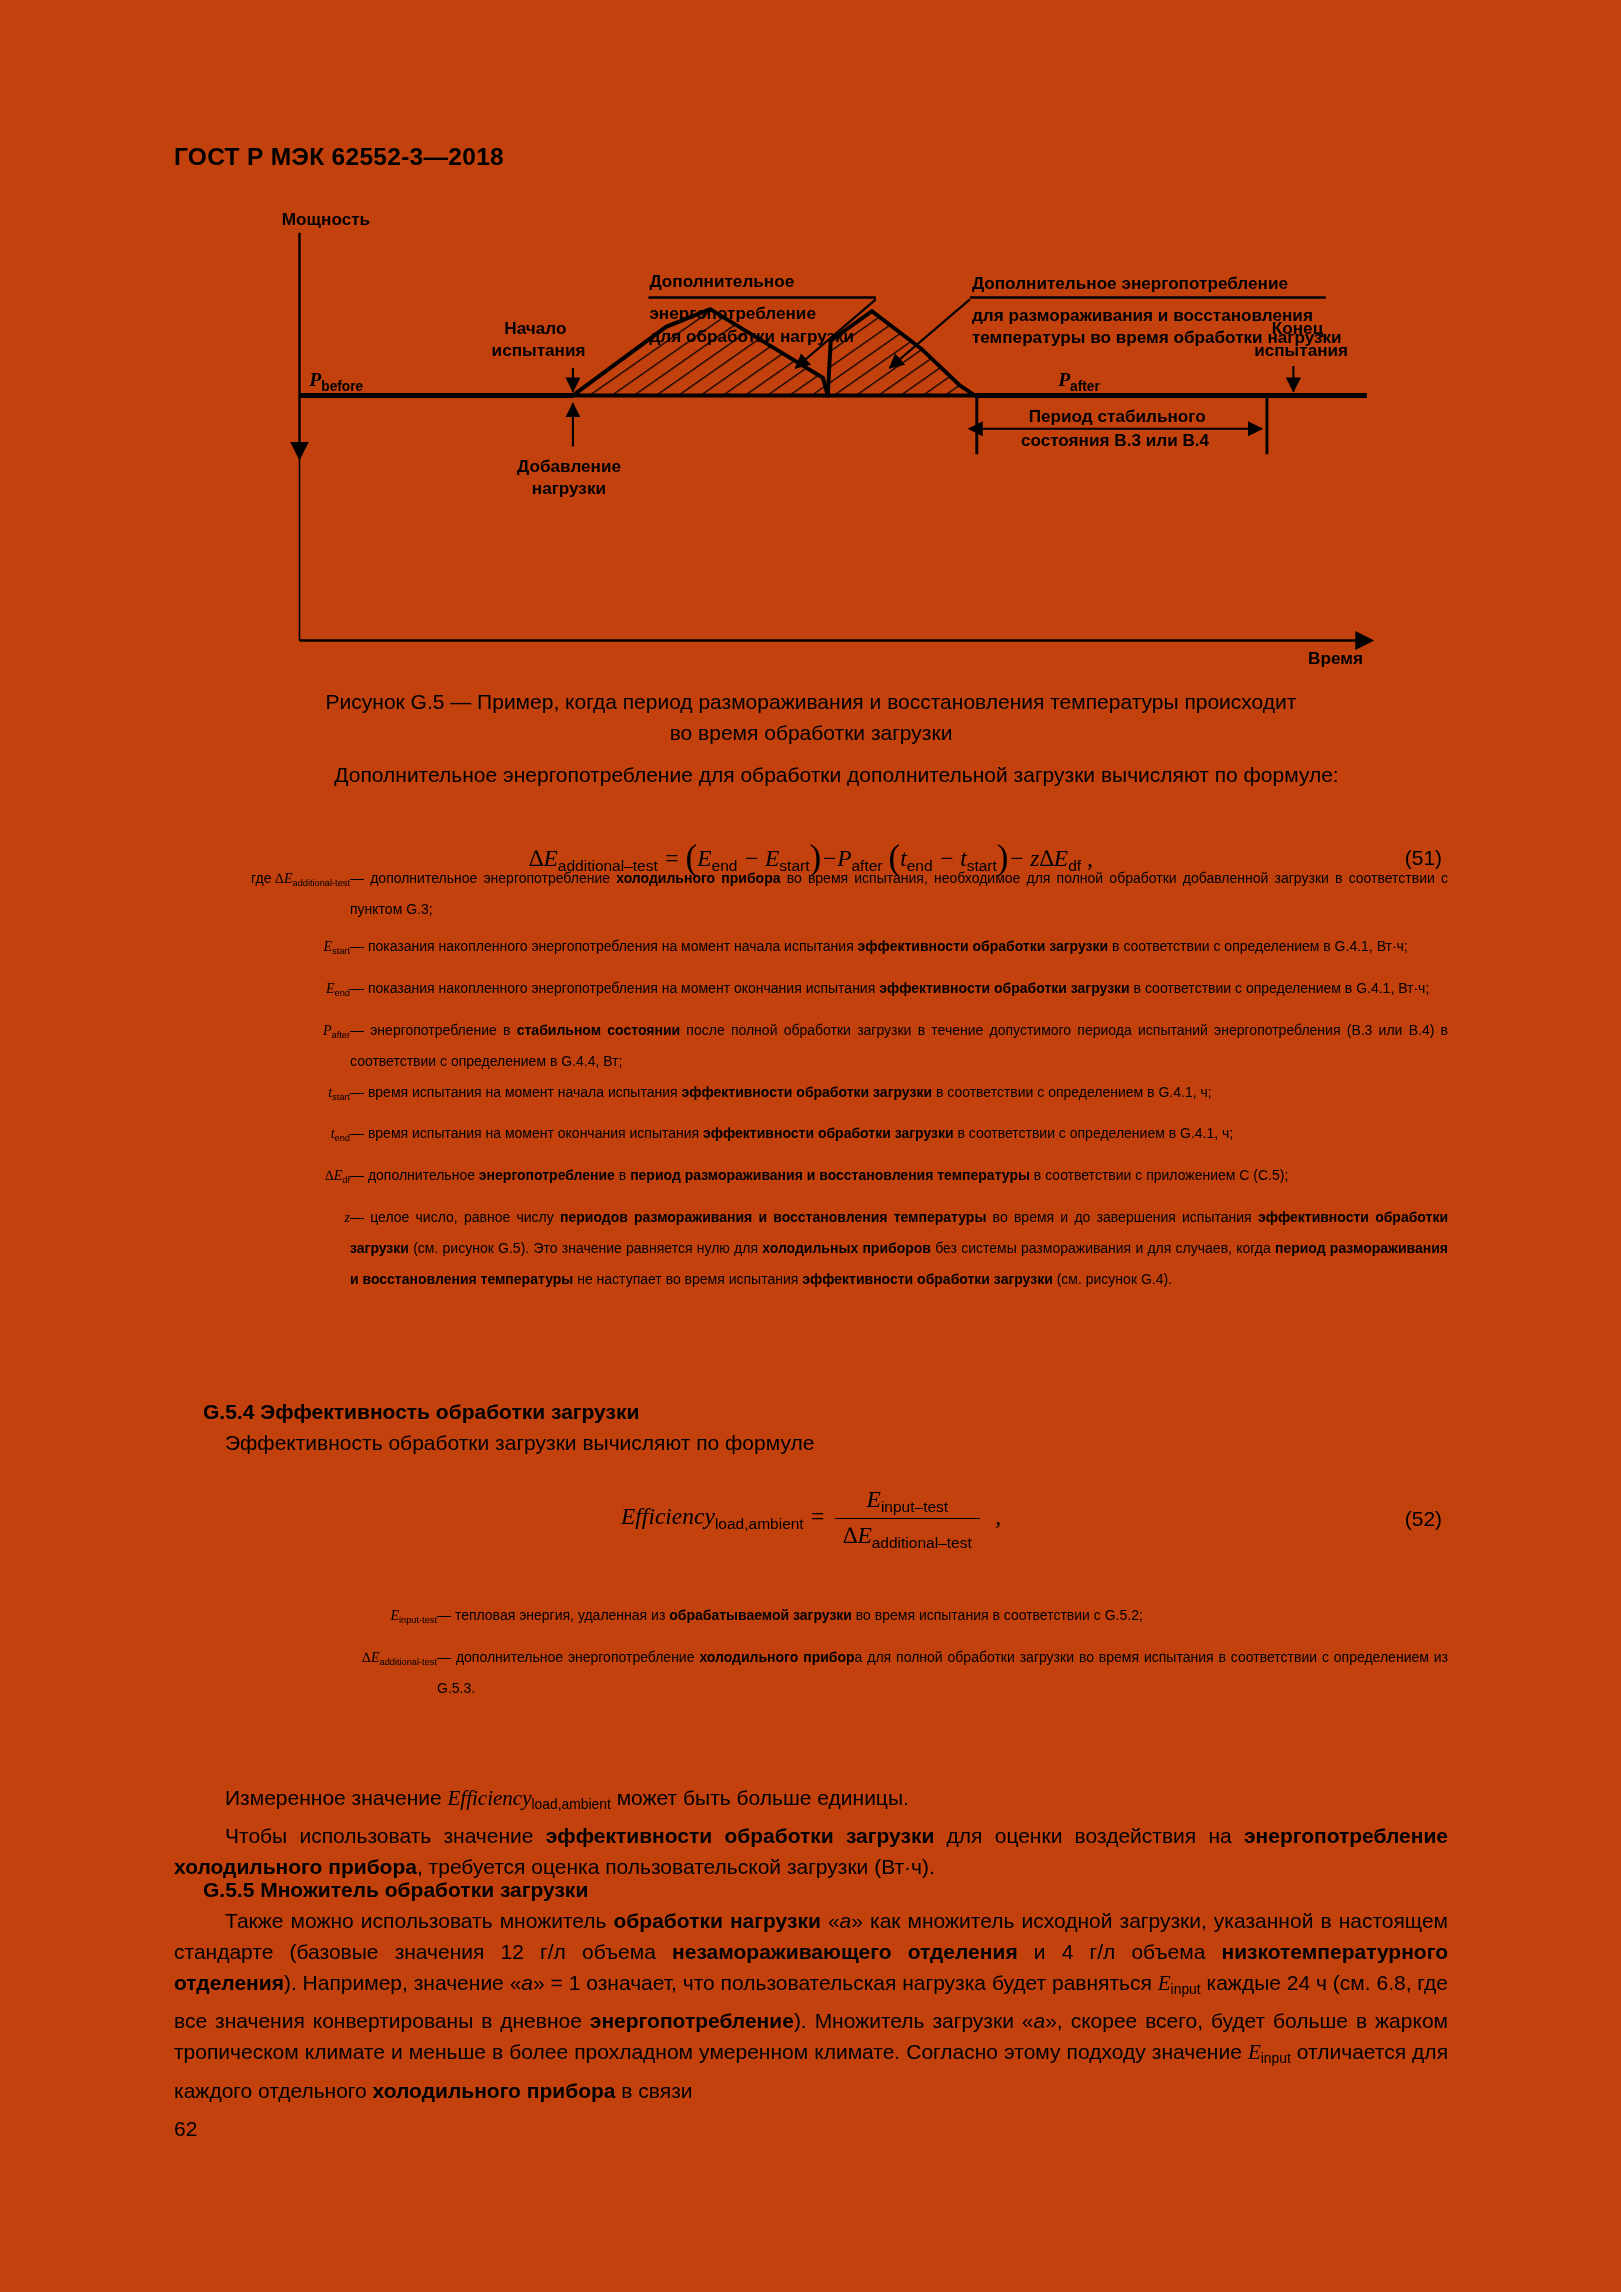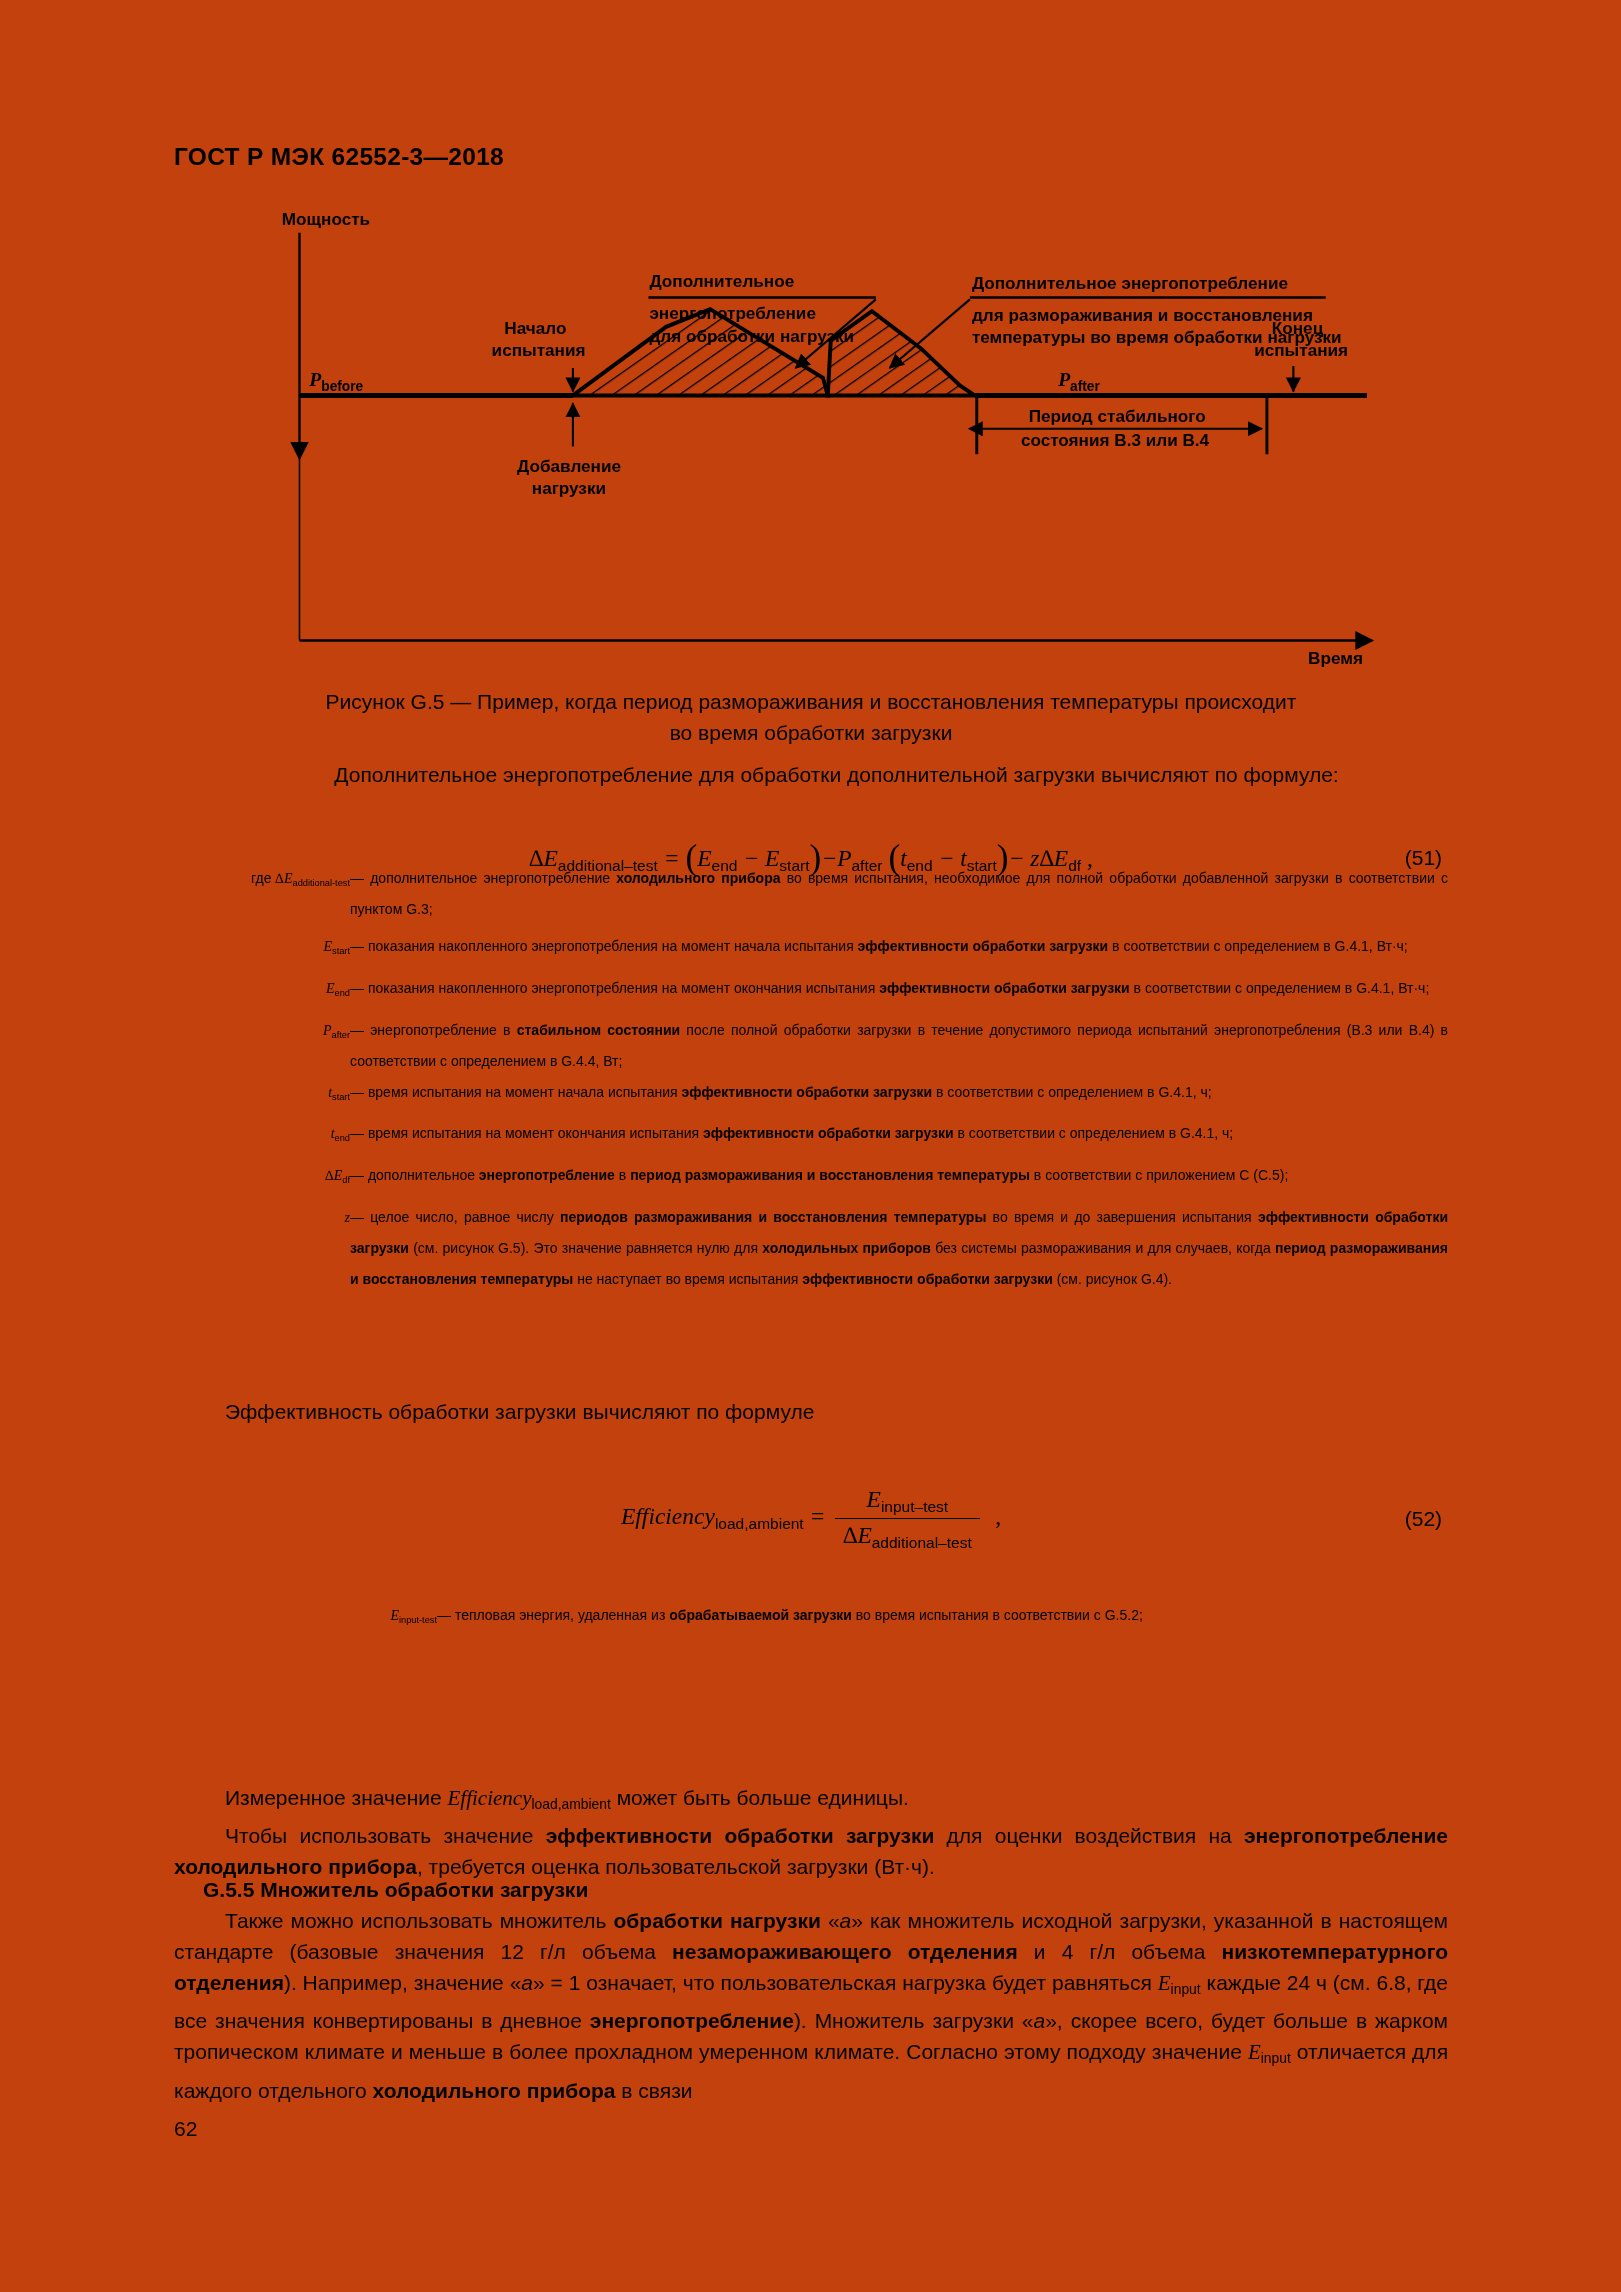--- a/index.html
+++ b/index.html
@@ -289,20 +289,21 @@
     <div class="defrow" style="margin-top:5.9px;">
       <div class="defterm" style="width:176px;">
         <span class="math"><i>z</i></span>
       </div>
       <div class="defbody">— целое число, равное числу <b>периодов размораживания и восстановления температуры</b> во время и до завершения испытания <b>эффективности обработки загрузки</b> (см. рисунок G.5). Это значение равняется нулю для <b>холодильных приборов</b> без системы размораживания и для случаев, когда <b>период размораживания и восстановления температуры</b> не наступает во время испытания <b>эффективности обработки загрузки</b> (см. рисунок G.4).</div>
     </div>
 
   </div>
 
   <div class="body-block" style="top:1396px;">
+    <div class="subhead" style="padding-left:29px;">G.5.4 Эффективность обработки загрузки</div>
     <div class="indent">Эффективность обработки загрузки вычисляют по формуле</div>
   </div>
 
   <div class="formula-row" style="top:1486px;">
     <span class="math"><i>Efficiency</i><sub>load,ambient</sub>&nbsp;=
       <span class="frac">
         <span class="num"><i>E</i><sub>input–test</sub></span>
         <span class="den">∆<i>E</i><sub>additional–test</sub></span>
       </span>
       &nbsp;,
@@ -313,20 +314,26 @@
   <div class="deflist" style="top:1594px;">
 
 
     <div class="defrow" style="margin-top:5.9px;">
       <div class="defterm" style="width:263px;">
         <span class="math"><i>E</i><sub>input-test</sub></span>
       </div>
       <div class="defbody">— тепловая энергия, удаленная из <b>обрабатываемой загрузки</b> во время испытания в соответствии с G.5.2;</div>
     </div>
 
+    <div class="defrow" style="margin-top:5.9px;">
+      <div class="defterm" style="width:263px;">
+        <span class="math">∆<i>E</i><sub>additional-test</sub></span>
+      </div>
+      <div class="defbody">— дополнительное энергопотребление <b>холодильного прибор</b>а для полной обработки загрузки во время испытания в соответствии с определением из G.5.3.</div>
+    </div>
 
   </div>
 
   <div class="body-block" style="top:1782px;">
     <div class="indent"><span>Измеренное значение </span><span class="math"><i>Efficiency</i><sub>load,ambient</sub></span><span> может быть больше единицы.</span></div>
     <div class="indent">Чтобы использовать значение <b>эффективности обработки загрузки</b> для оценки воздействия на <b>энергопотребление холодильного прибора</b>, требуется оценка пользовательской загрузки (Вт·ч).</div>
   </div>
 
   <div class="body-block" style="top:1874px;">
     <div class="subhead" style="padding-left:29px;">G.5.5 Множитель обработки загрузки</div>

